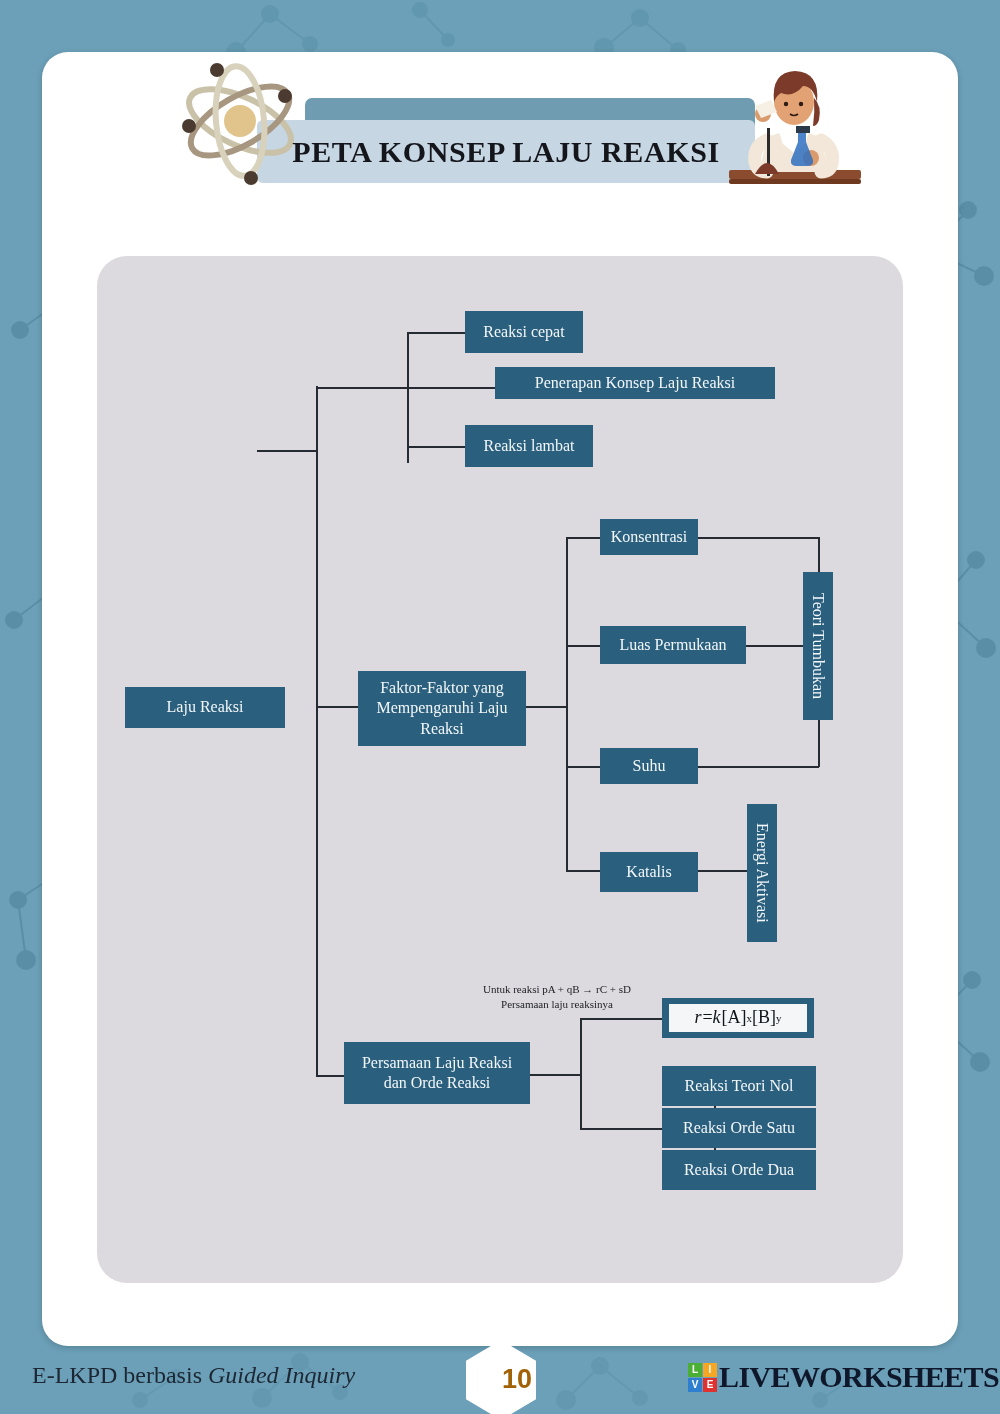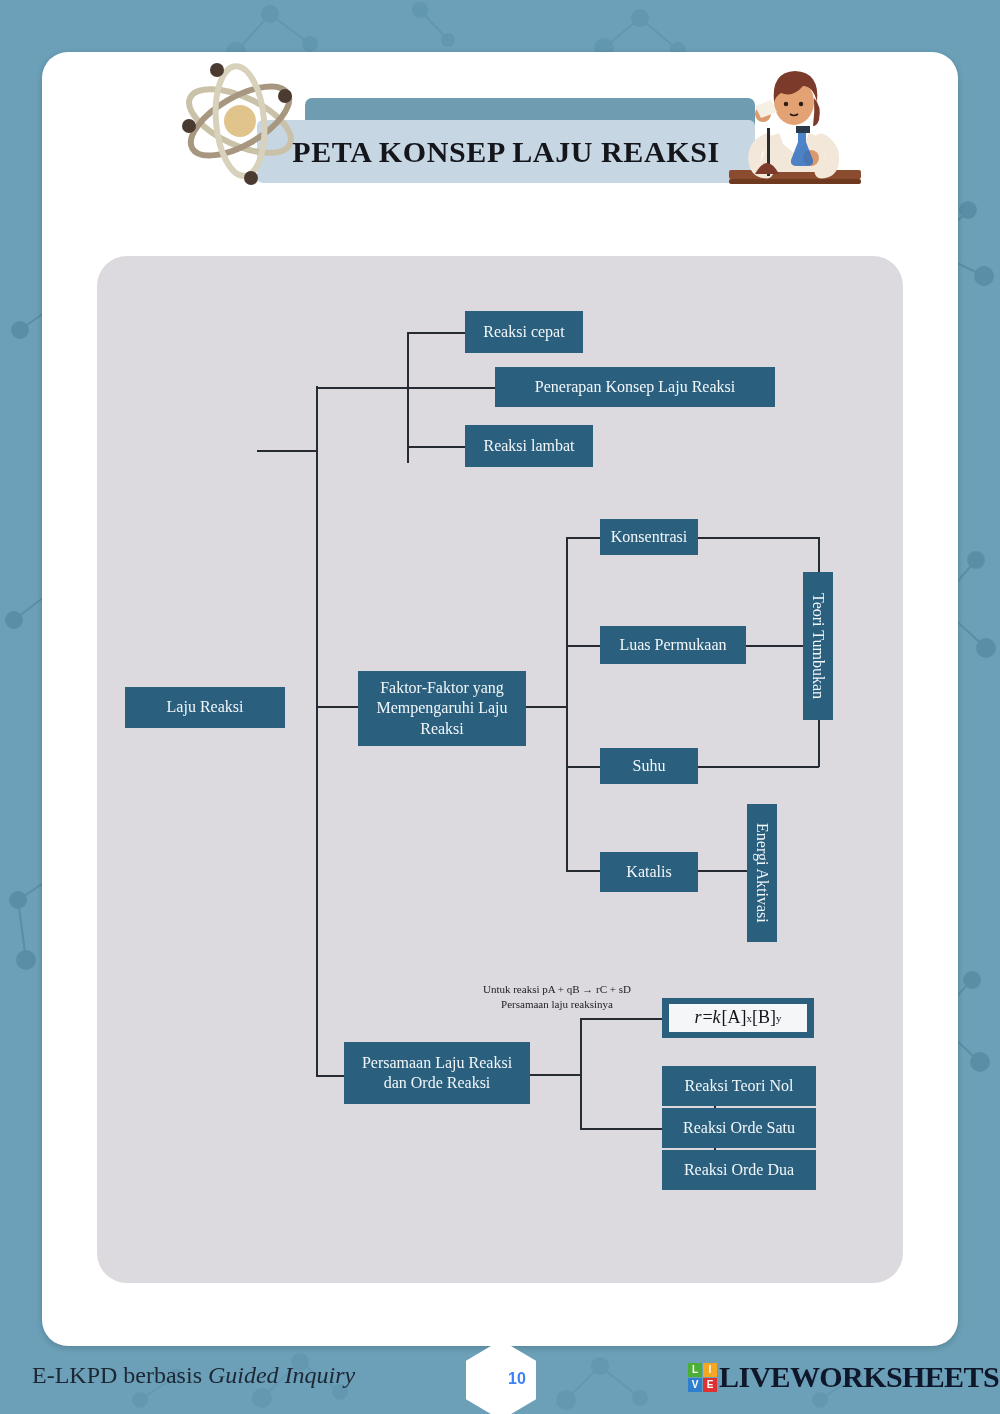--- a/index.html
+++ b/index.html
@@ -118,21 +118,21 @@
   .footer-text em { font-style: italic; }
   .page-hex {
     position: absolute; left: 466px; top: -6px;
     width: 70px; height: 80px;
     background: #ffffff;
     clip-path: polygon(50% 0%, 100% 26%, 100% 74%, 50% 100%, 0% 74%, 0% 26%);
     display: flex; align-items: center; justify-content: center;
   }
   .page-num {
     font-family: "Liberation Sans", sans-serif;
-    font-weight: bold; font-size: 16px; color: #3b82f6;
+    font-weight: bold; font-size: 27px; color: #a16207;
     margin-top: -2px;
     margin-left: 32px;
   }
   .lw-logo {
     position: absolute; left: 688px; top: 14px;
     display: flex; align-items: center; gap: 2px;
   }
   .lw-grid {
     display: grid; grid-template-columns: 14px 14px; grid-template-rows: 14px 14px;
     gap: 1px;
@@ -319,21 +319,21 @@
   <div class="ln h" style="left:617px; top:913px; width:48px;"></div>
 
   <div class="node" style="left:28px; top:431px; width:160px; height:41px;">
     <span>Laju Reaksi</span>
   </div>
 
   <div class="node" style="left:368px; top:55px; width:118px; height:42px;">
     <span>Reaksi cepat</span>
   </div>
 
-  <div class="node" style="left:398px; top:111px; width:280px; height:40px;">
+  <div class="node" style="left:398px; top:111px; width:280px; height:32px;">
     <span>Penerapan Konsep Laju Reaksi</span>
   </div>
 
   <div class="node" style="left:368px; top:169px; width:128px; height:42px;text-align:right;">
     <span>Reaksi lambat</span>
   </div>
 
   <div class="node" style="left:261px; top:415px; width:168px; height:75px;">
     <span>Faktor-Faktor yang Mempengaruhi Laju Reaksi</span>
   </div>

